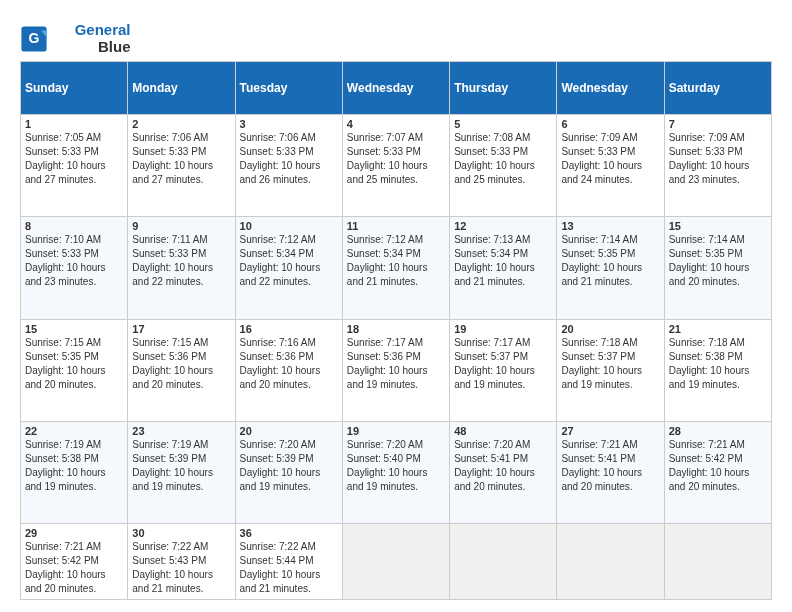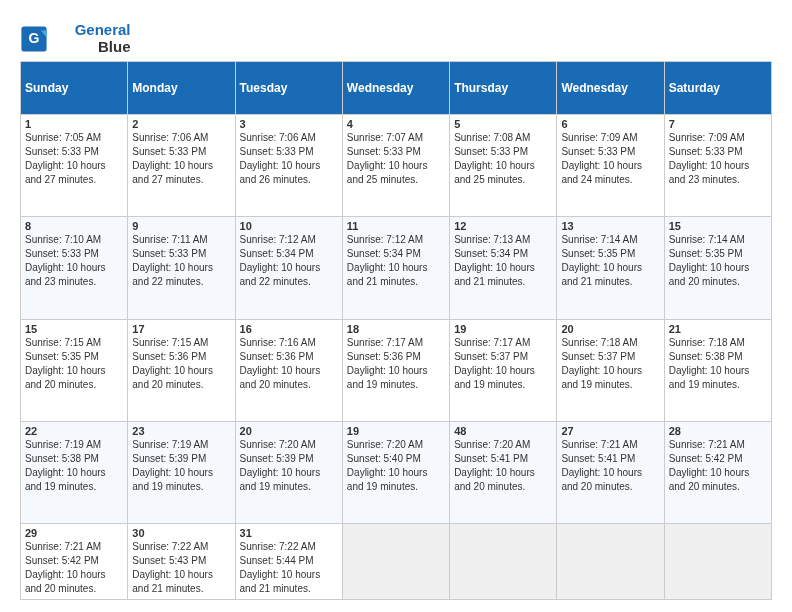--- a/index.html
+++ b/index.html
@@ -260,21 +260,21 @@
         <tr class="last-row">
           <td>
             <span class="day-num">29</span>
             <div class="cell-text">Sunrise: 7:21 AM<br>Sunset: 5:42 PM<br>Daylight: 10 hours and 20 minutes.</div>
           </td>
           <td>
             <span class="day-num">30</span>
             <div class="cell-text">Sunrise: 7:22 AM<br>Sunset: 5:43 PM<br>Daylight: 10 hours and 21 minutes.</div>
           </td>
           <td>
-            <span class="day-num">31</span>
+            <span class="day-num">36</span>
             <div class="cell-text">Sunrise: 7:22 AM<br>Sunset: 5:44 PM<br>Daylight: 10 hours and 21 minutes.</div>
           </td>
           <td class="empty"></td>
           <td class="empty"></td>
           <td class="empty"></td>
           <td class="empty"></td>
         </tr>
       </tbody>
   </table>
 </div>

